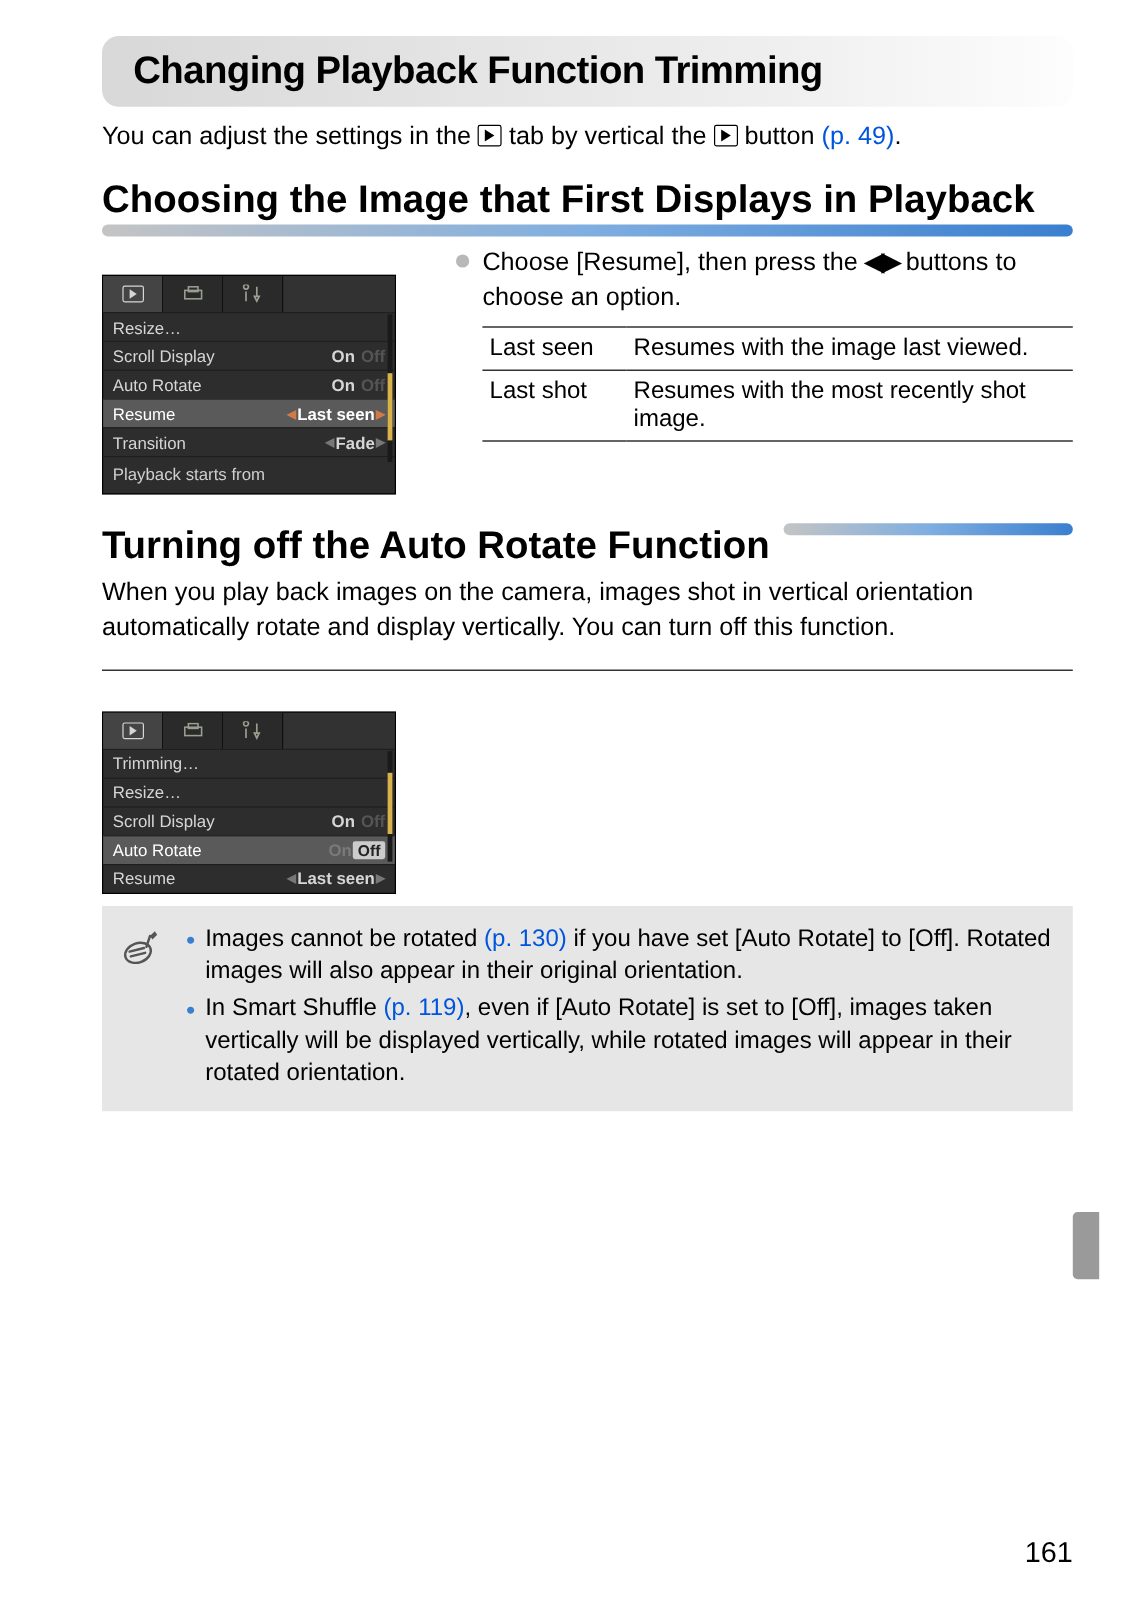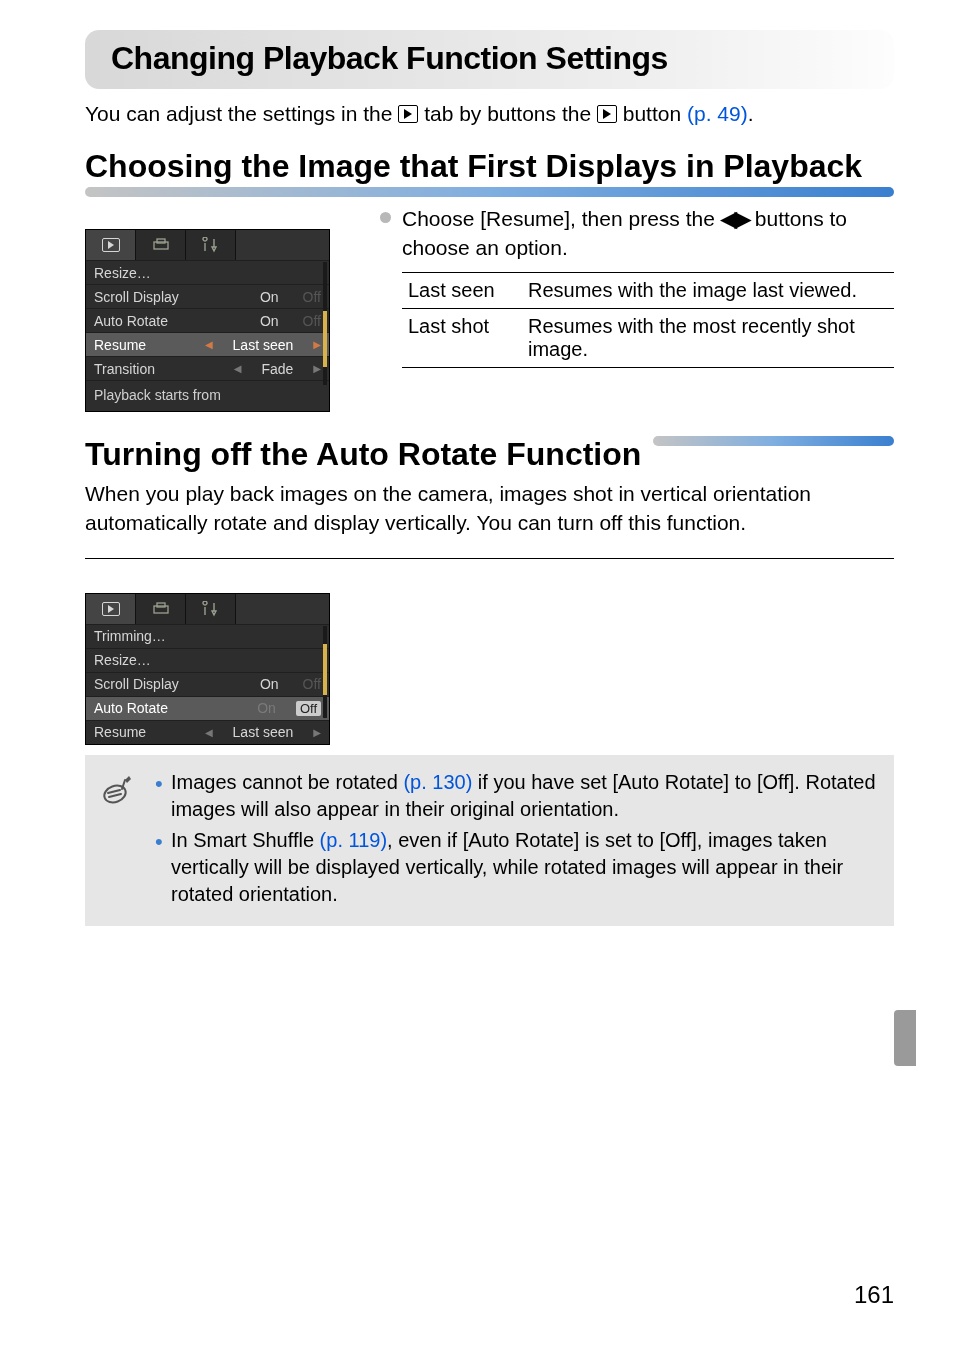--- a/index.html
+++ b/index.html
@@ -161,21 +161,21 @@
     align-items: center;
     height: 24px;
     padding: 0 8px;
     border-top: 1px solid #1f1f1f;
   }
   .lcd .row.sel {
     background: #5a5a5a;
     color: #fff;
   }
   .lcd .row .val {
-    display: flex; gap: 20px; align-items: center;
+    display: flex; gap: 1px; align-items: center; font-weight: bold;
   }
   .lcd .row .arrow { color: #777; font-size: 10px; }
   .lcd .row .arrow.lit { color: #d27a45; }
   .lcd .hint {
     padding: 6px 8px 8px 8px;
     font-size: 14px;
     color: #cfcfcf;
     border-top: 1px solid #1f1f1f;
   }
   .lcd .opt-on-sel {
@@ -221,27 +221,27 @@
     bottom: 36px;
     font-size: 24px;
   }
 </style>
 </head>
 <body>
 
 <div class="page">
 
   <div class="chapter-bar">
-    <h1>Changing Playback Function Settings</h1>
+    <h1>Changing Playback Function Trimming</h1>
   </div>
 
   <p class="intro">
     <span>You can adjust the settings in the </span>
     <span class="ibox play"></span>
-    <span> tab by buttons the </span>
+    <span> tab by vertical the </span>
     <span class="ibox play"></span>
     <span> button </span>
     <span class="link">(p. 49)</span><span>.</span>
   </p>
 
   <div class="section-heading">
     <h2>Choosing the Image that First Displays in Playback</h2>
     <span class="rule"></span>
   </div>
 

